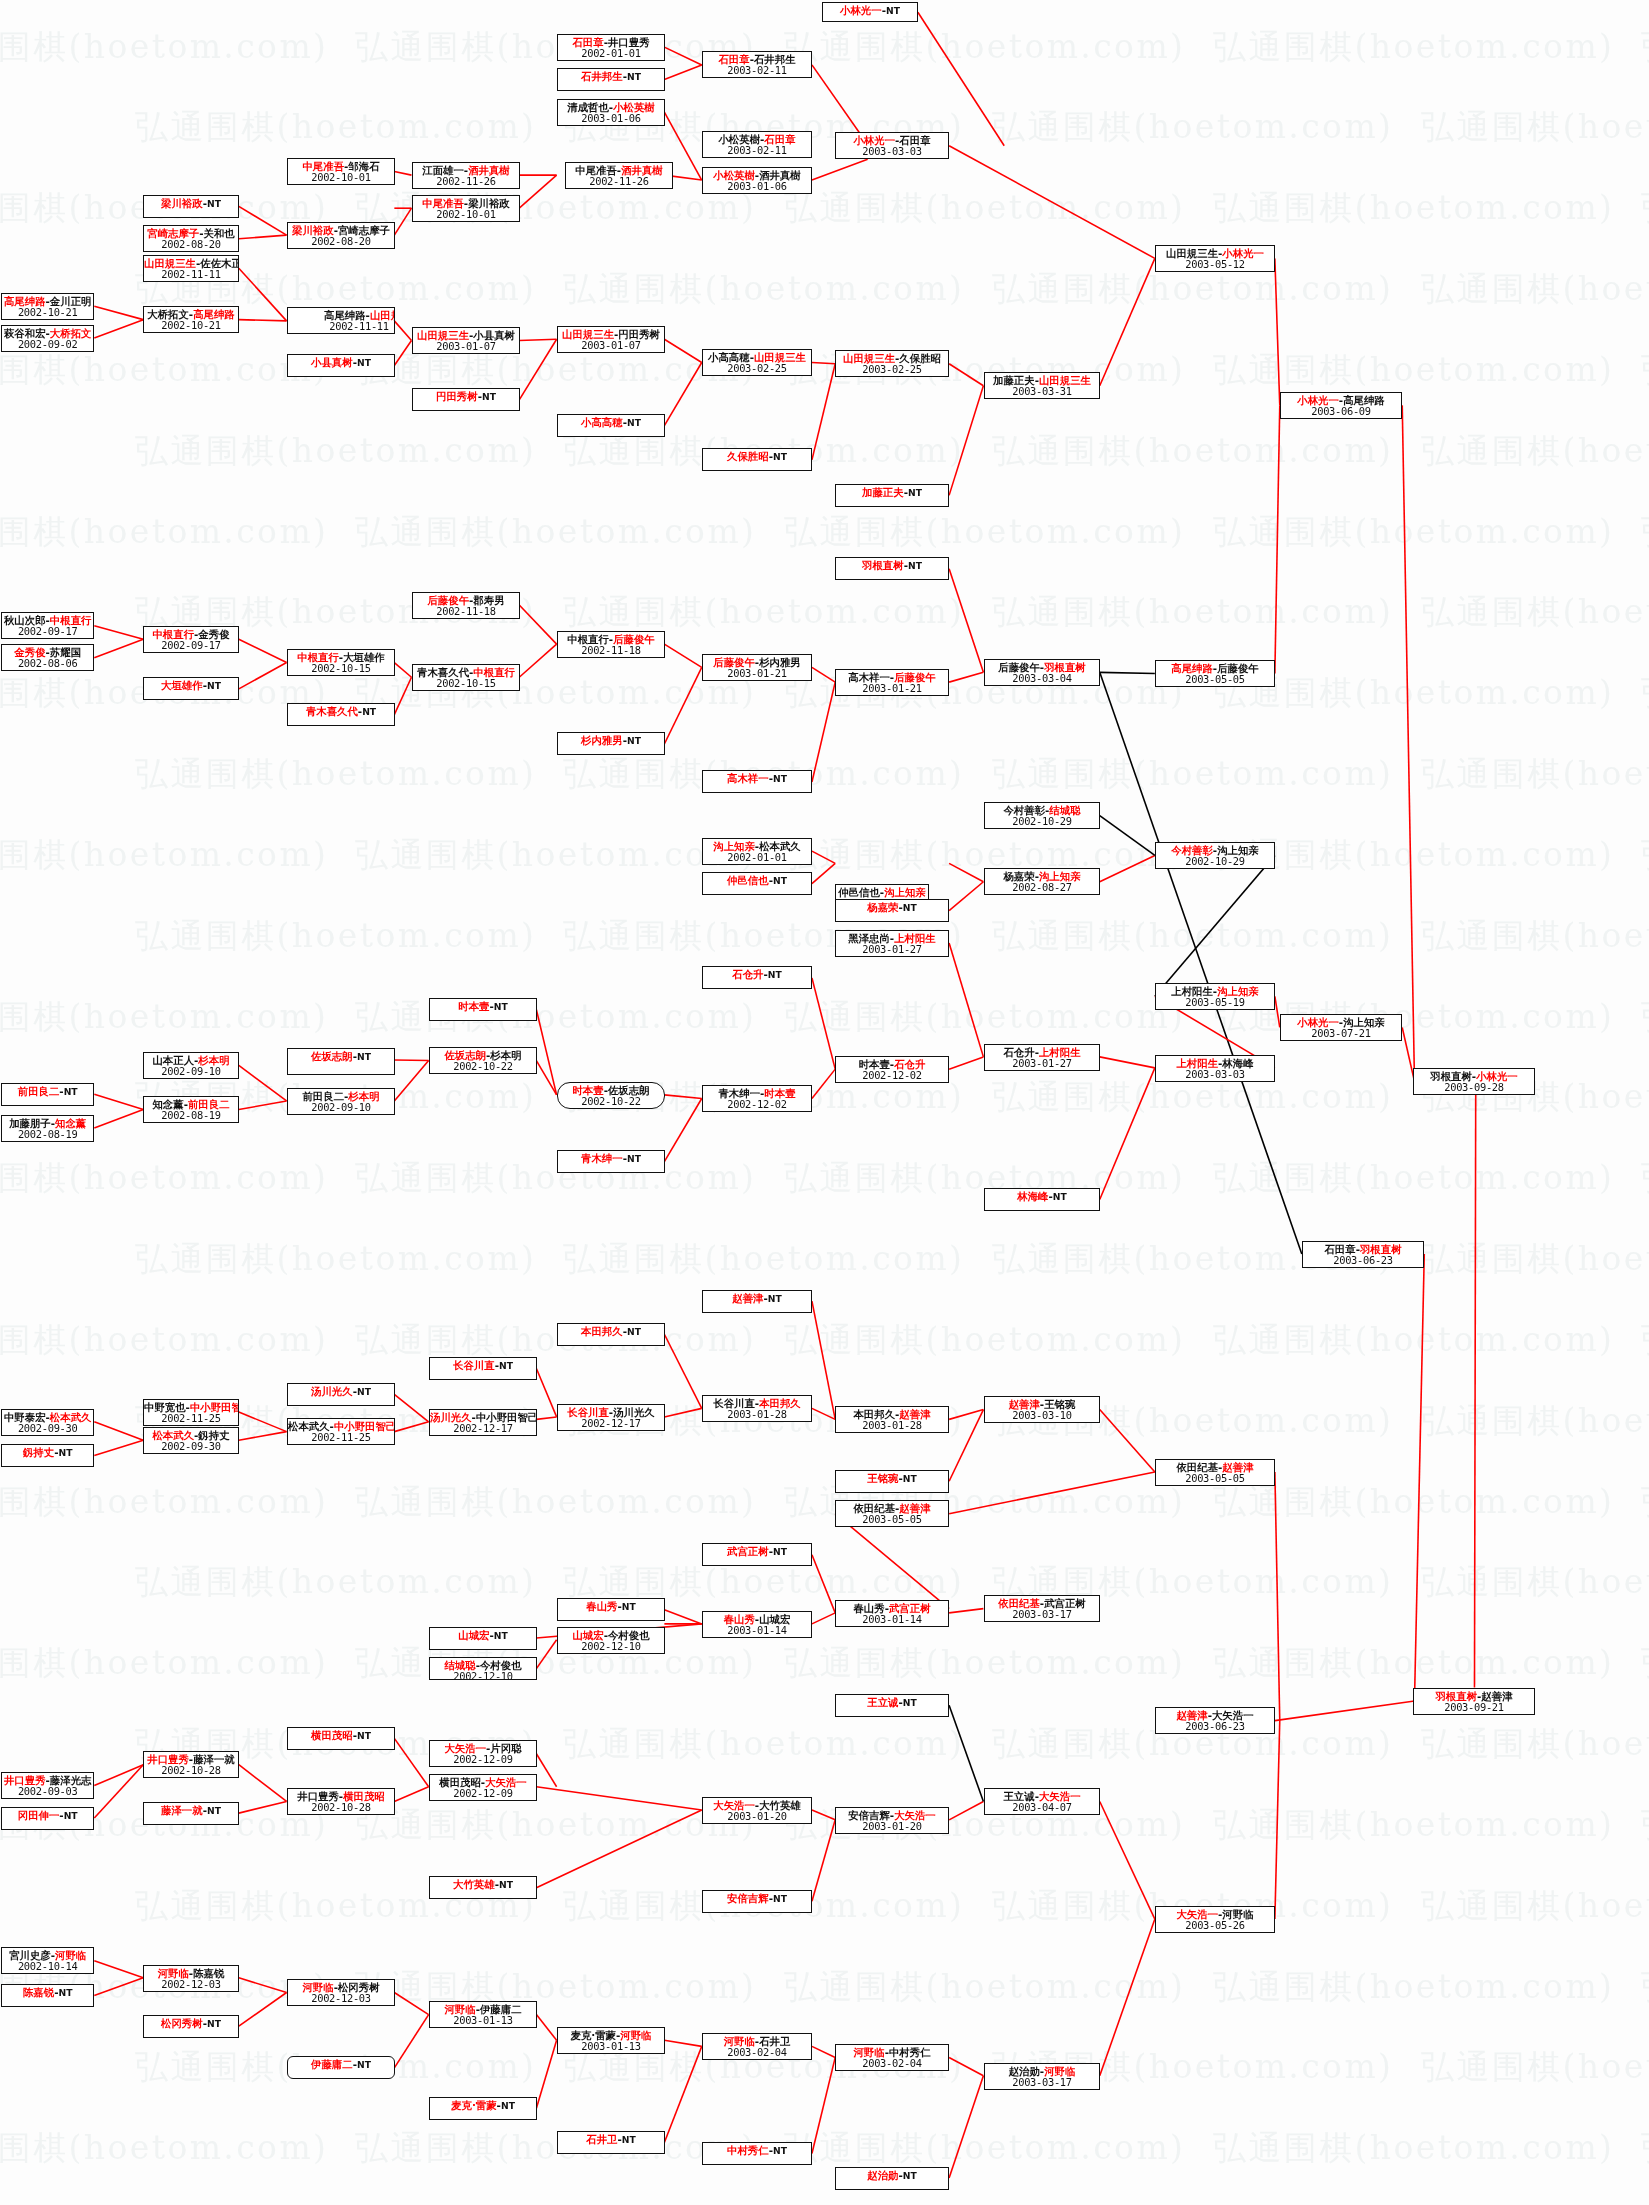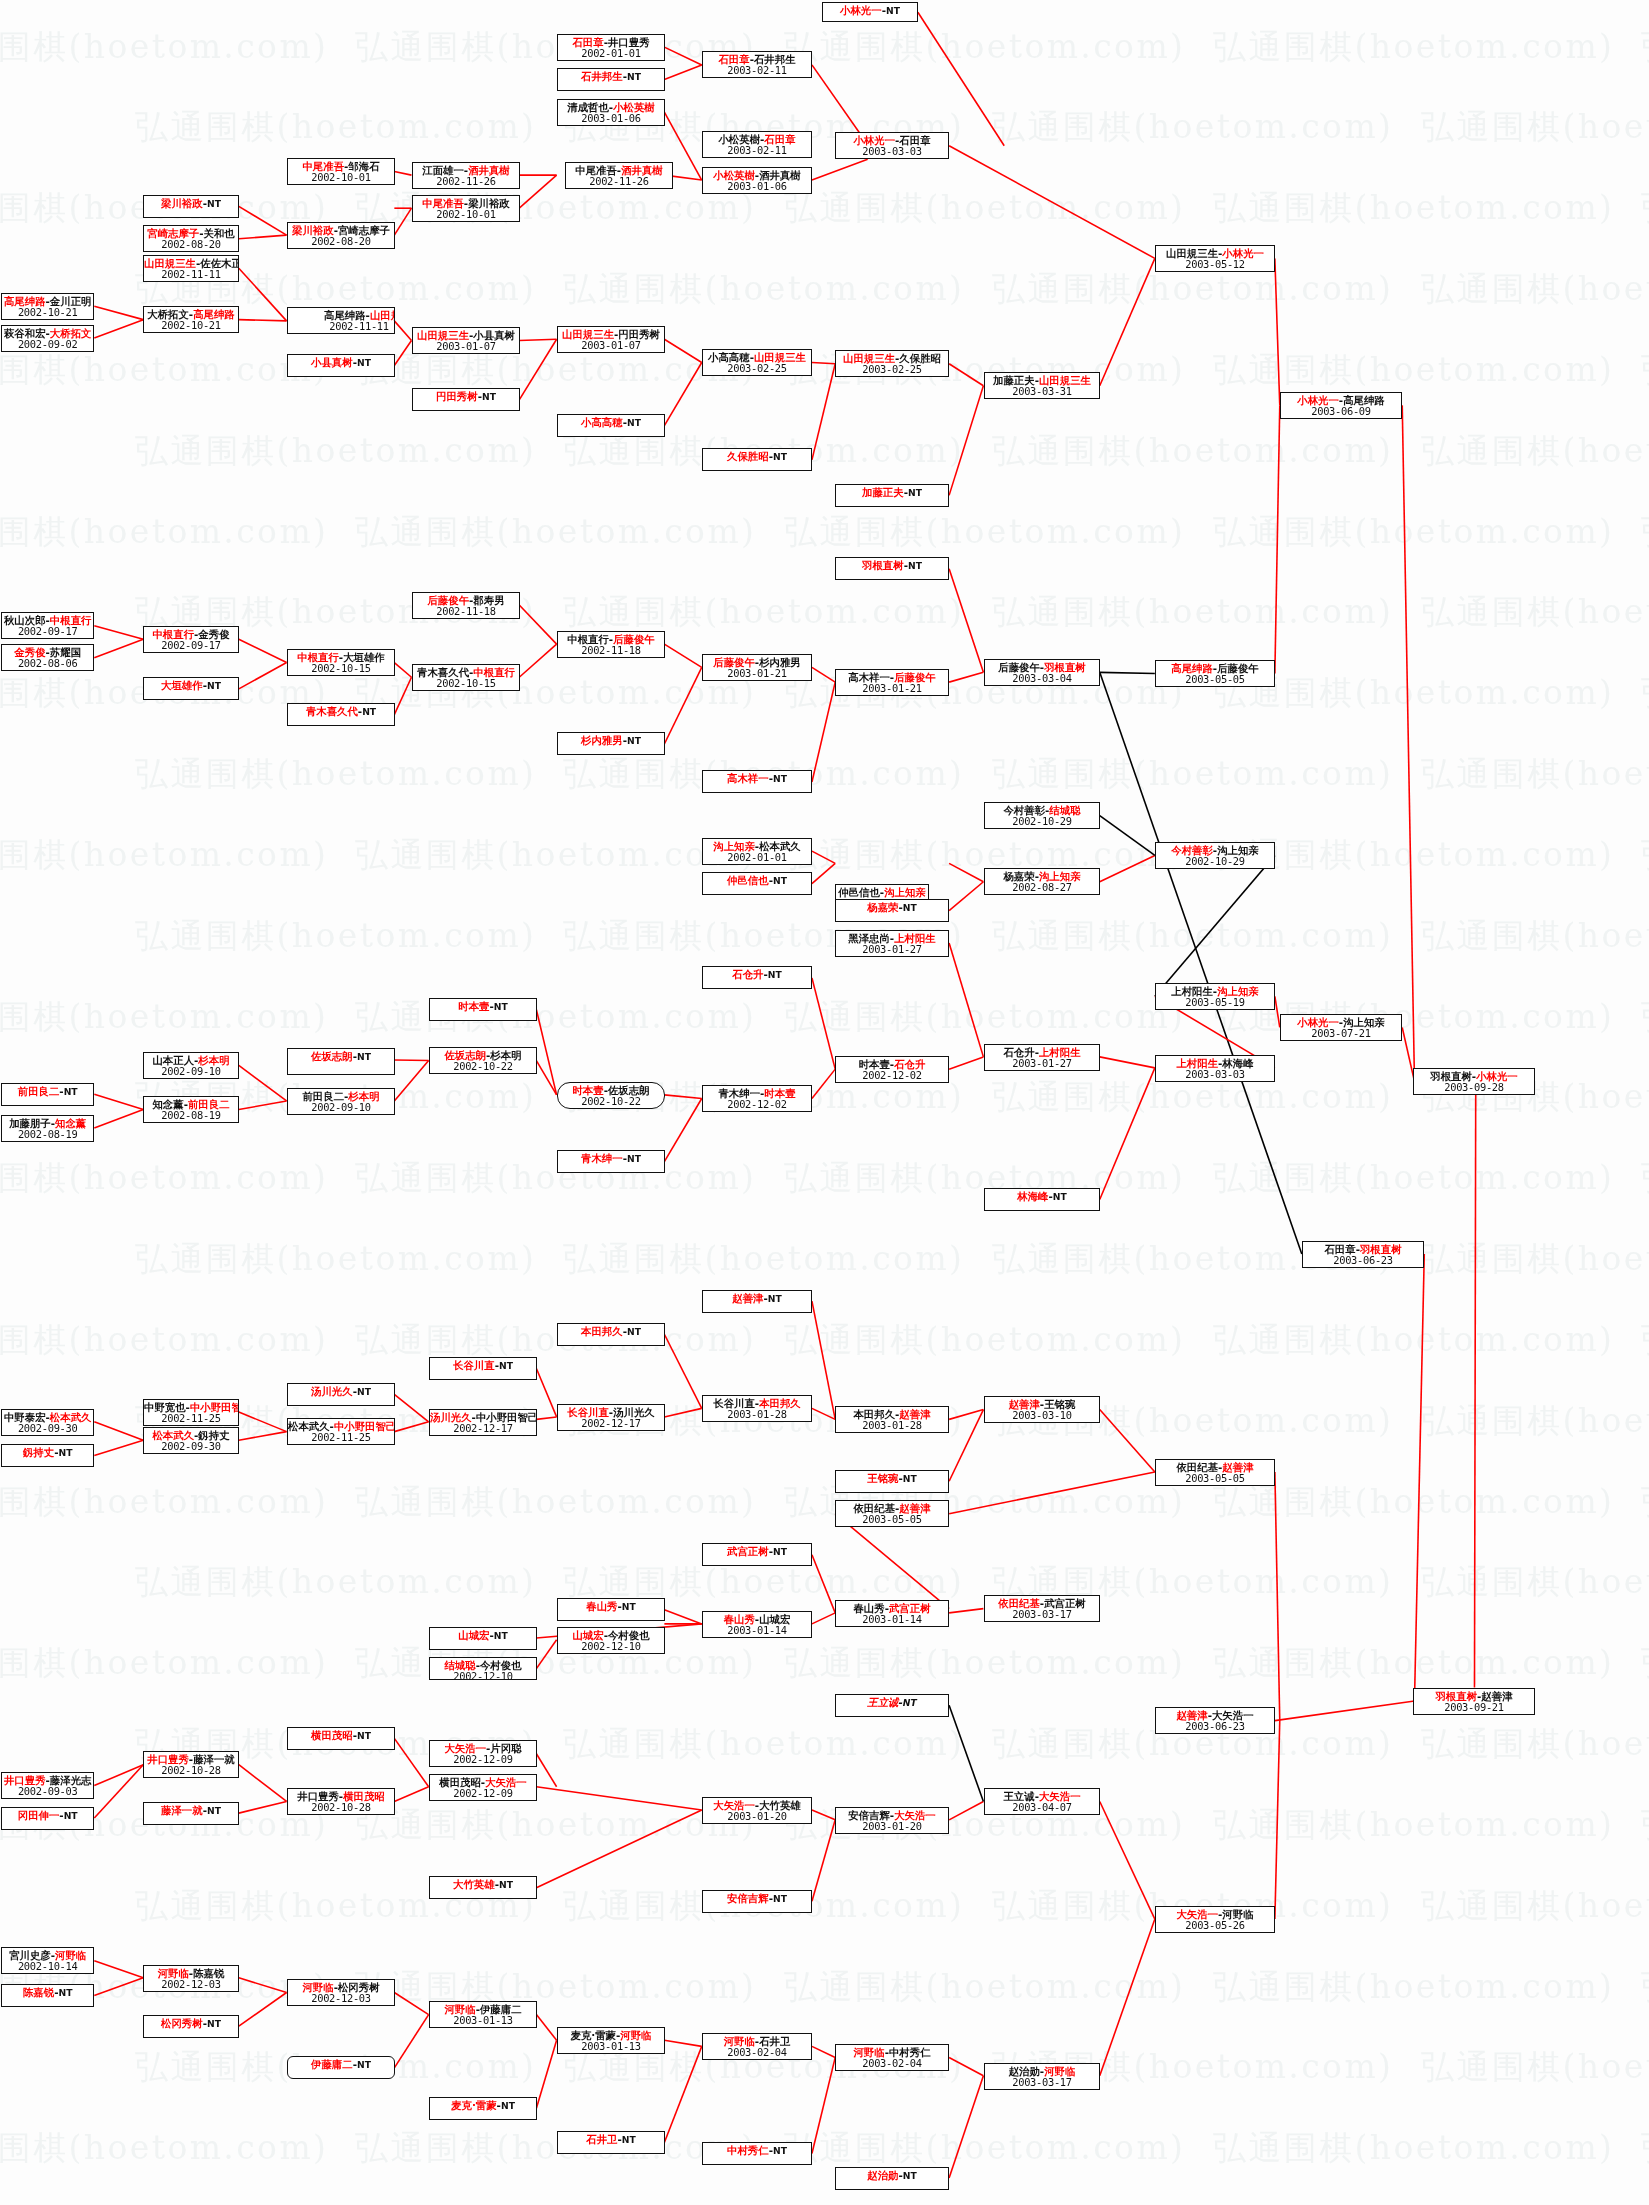--- a/index.html
+++ b/index.html
@@ -672,21 +672,21 @@
         <div class="dt">2002-12-10</div>
       </div>
       <div class="box" style="left: 429px; top: 1657px; width: 108px; height: 23px;">
         <div class="nm"><span class="w">结城聪</span><span class="sep">-</span><span class="l">今村俊也</span></div>
         <div class="dt">2002-12-10</div>
       </div>
       <div class="box" style="left: 702px; top: 1611px; width: 110px; height: 27px;">
         <div class="nm"><span class="w">春山秀</span><span class="sep">-</span><span class="l">山城宏</span></div>
         <div class="dt">2003-01-14</div>
       </div>
-      <div class="box" style="left: 835px; top: 1694px; width: 114px; height: 23px; font-style: italic;">
+      <div class="box" style="left: 835px; top: 1694px; width: 114px; height: 23px;">
         <div class="nm"><span class="w">王立诚</span><span class="sep">-</span><span class="nt">NT</span></div>
       </div>
       <div class="box" style="left: 429px; top: 1740px; width: 108px; height: 27px;">
         <div class="nm"><span class="w">大矢浩一</span><span class="sep">-</span><span class="l">片冈聪</span></div>
         <div class="dt">2002-12-09</div>
       </div>
       <div class="box" style="left: 287px; top: 1727px; width: 108px; height: 23px;">
         <div class="nm"><span class="w">横田茂昭</span><span class="sep">-</span><span class="nt">NT</span></div>
       </div>
       <div class="box" style="left: 143px; top: 1751px; width: 96px; height: 27px;">

